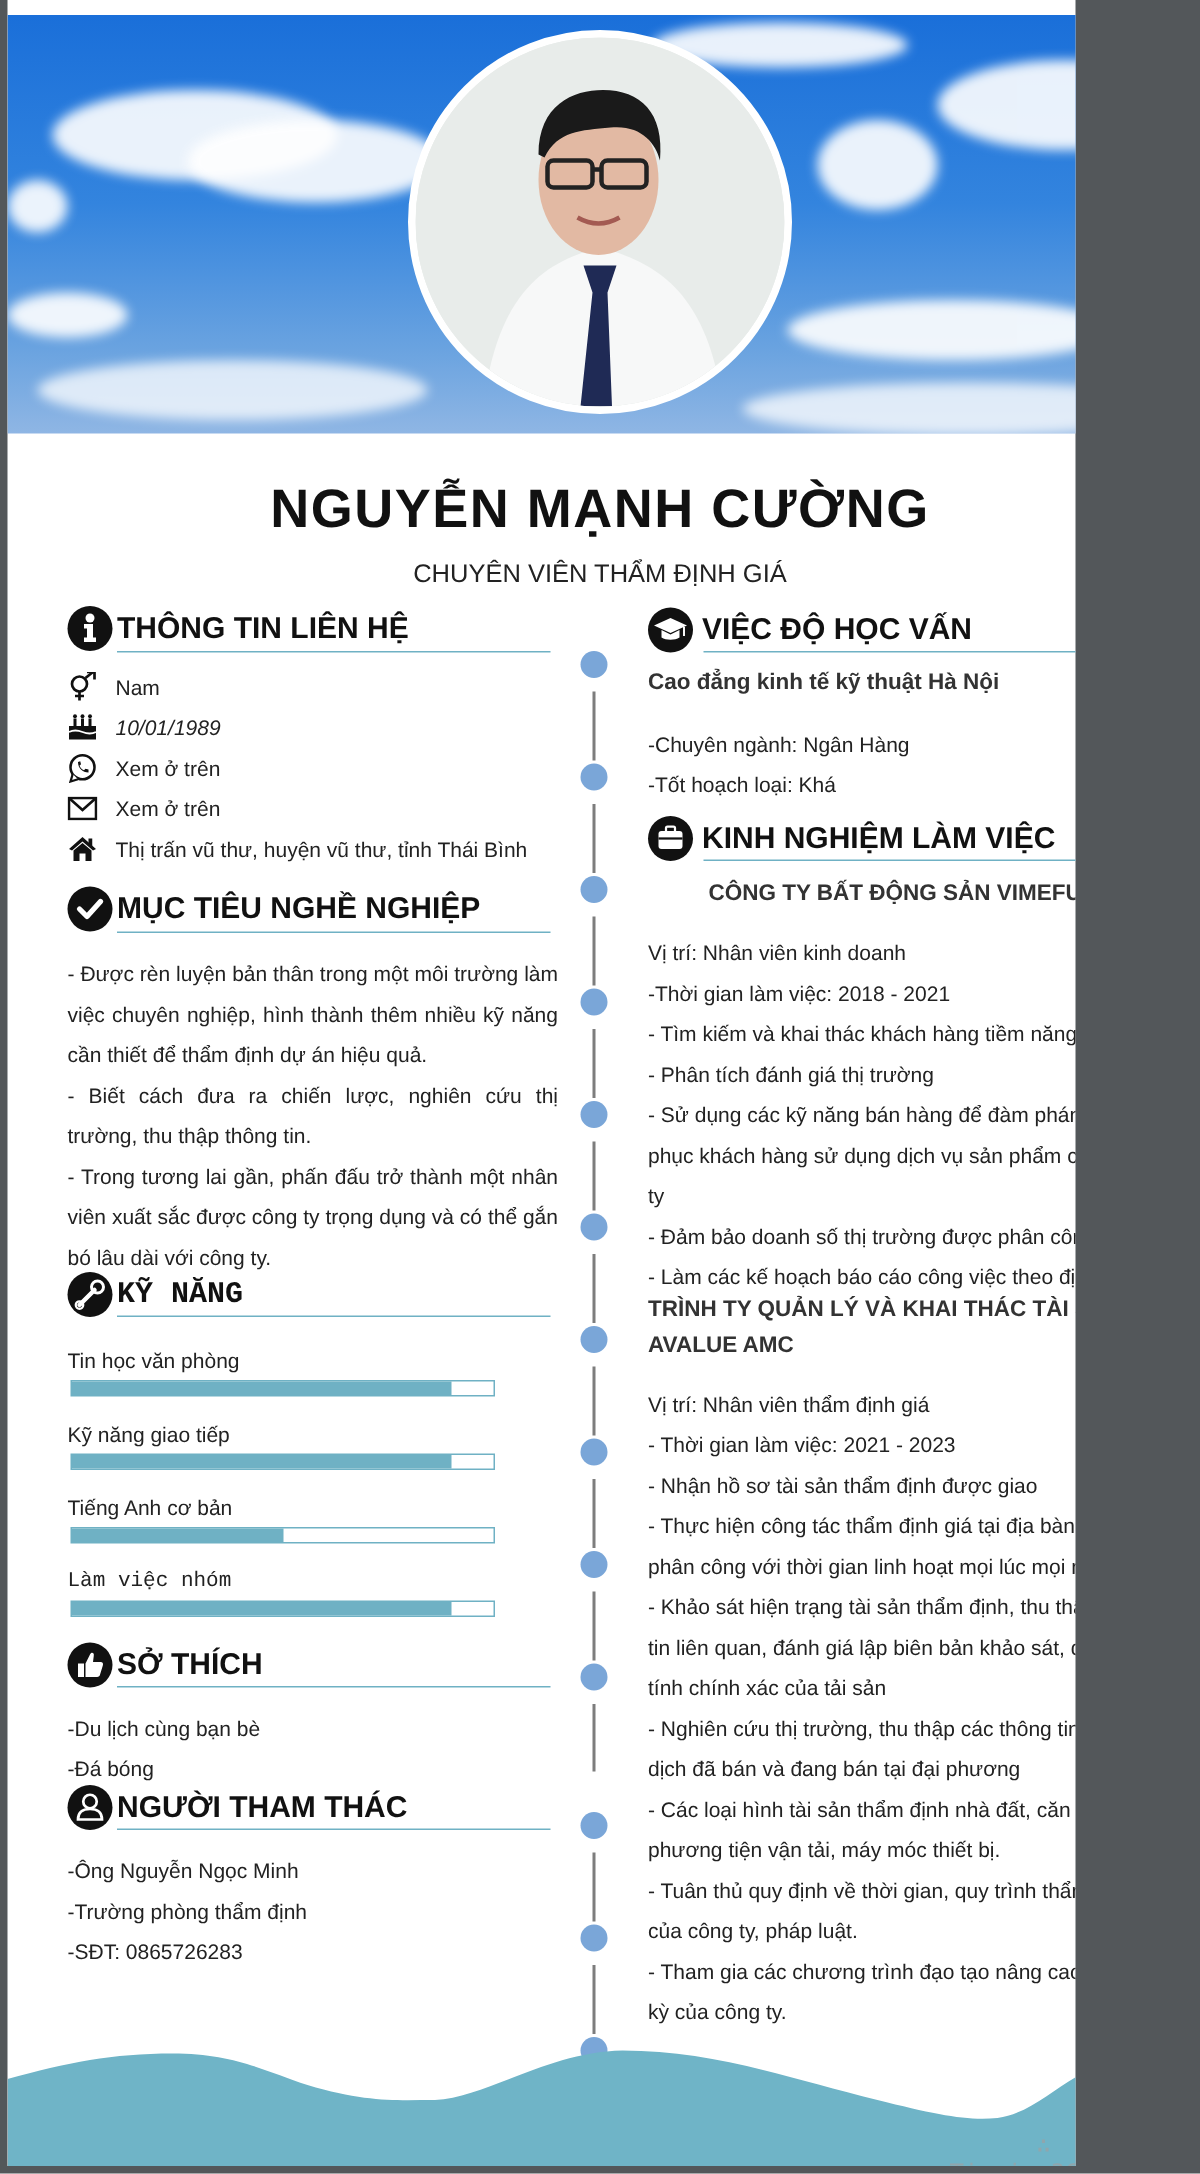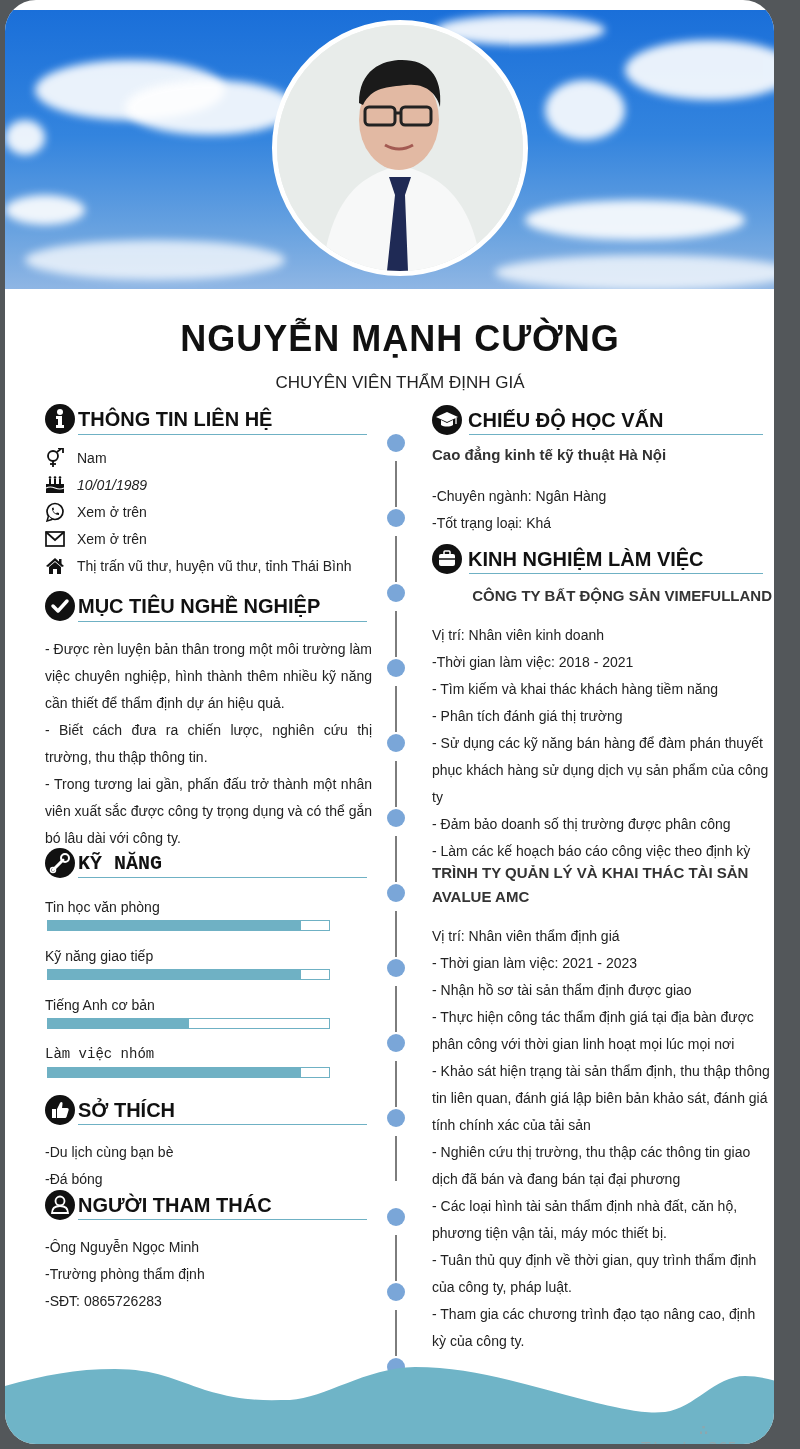--- a/index.html
+++ b/index.html
@@ -1,18 +1,18 @@
 <!DOCTYPE html>
 <html><head>
 <meta charset="utf-8">
 <style>
   html, body { margin:0; padding:0; }
   body { width:800px; height:1449px; background:#53575a; position:relative; overflow:hidden;
          font-family:"Liberation Sans", "DejaVu Sans", sans-serif; color:#222; }
-  .page { position:absolute; left:5px; top:0; width:769px; height:1444px; background:#ffffff; overflow:hidden;border-radius:31px; }
+  .page { position:absolute; left:5px; top:0; width:712px; height:1444px; background:#ffffff; overflow:hidden; }
   .banner { position:absolute; left:0; top:10px; width:790px; height:279px; overflow:hidden;
             background:linear-gradient(180deg,#1a6fd9 0%,#3384de 45%,#6aa3e0 80%,#8fb6e4 100%); }
   .cloud { position:absolute; background:#ffffff; border-radius:50%; filter:blur(4px); opacity:.9; }
   .avatar { position:absolute; left:267px; top:20px; width:246px; height:246px; border-radius:50%;
             border:5px solid #ffffff; background:#e8ecea; overflow:hidden; }
   .name { position:absolute; left:0; width:790px; top:318px; text-align:center; font-size:36px;
           font-weight:bold; letter-spacing:1px; color:#111; }
   .title { position:absolute; left:0; width:790px; top:373px; text-align:center; font-size:17px; color:#222; }
   .sec-head { position:absolute; display:flex; align-items:center; }
   .sec-icon { width:30px; height:30px; border-radius:50%; background:#111; display:flex;
@@ -235,26 +235,26 @@
   <div class="txt left-col" style="top:1274px;">-SĐT: 0865726283</div>
 
   <div class="sec-head" style="left:427px;top:405px;">
     <div class="sec-icon">
       <svg width="30" height="30" viewBox="0 0 30 30">
           <path d="M4 12 L15 7 L26 12 L15 17 Z" fill="#fff"></path>
           <path d="M9 15 V20 C12 22 18 22 21 20 V15 L15 18 Z" fill="#fff"></path>
           <line x1="24" y1="13" x2="24" y2="19" stroke="#fff" stroke-width="1.3"></line>
         </svg>
     </div>
-    <div class="sec-title" style="margin-left:6px;">CHIẾU ĐỘ HỌC VẤN</div>
+    <div class="sec-title" style="margin-left:6px;">VIỆC ĐỘ HỌC VẤN</div>
   </div>
   <div class="sec-rule" style="left:464px;top:434px;width:294px;"></div>
   <div class="edu-school">Cao đẳng kinh tế kỹ thuật Hà Nội</div>
   <div class="txt right-col" style="top:469px;">-Chuyên ngành: Ngân Hàng</div>
-  <div class="txt right-col" style="top:496px;">-Tốt trạng loại: Khá</div>
+  <div class="txt right-col" style="top:496px;">-Tốt hoạch loại: Khá</div>
 
   <div class="sec-head" style="left:427px;top:544px;">
     <div class="sec-icon">
       <svg width="30" height="30" viewBox="0 0 30 30">
           <rect x="7" y="10" width="16" height="12" rx="2" fill="#fff"></rect>
           <rect x="12" y="7" width="6" height="4" rx="1" fill="none" stroke="#fff" stroke-width="1.5"></rect>
           <line x1="7" y1="15" x2="23" y2="15" stroke="#111" stroke-width="1.5"></line>
         </svg>
     </div>
     <div class="sec-title" style="margin-left:6px;">KINH NGHIỆM LÀM VIỆC</div>

